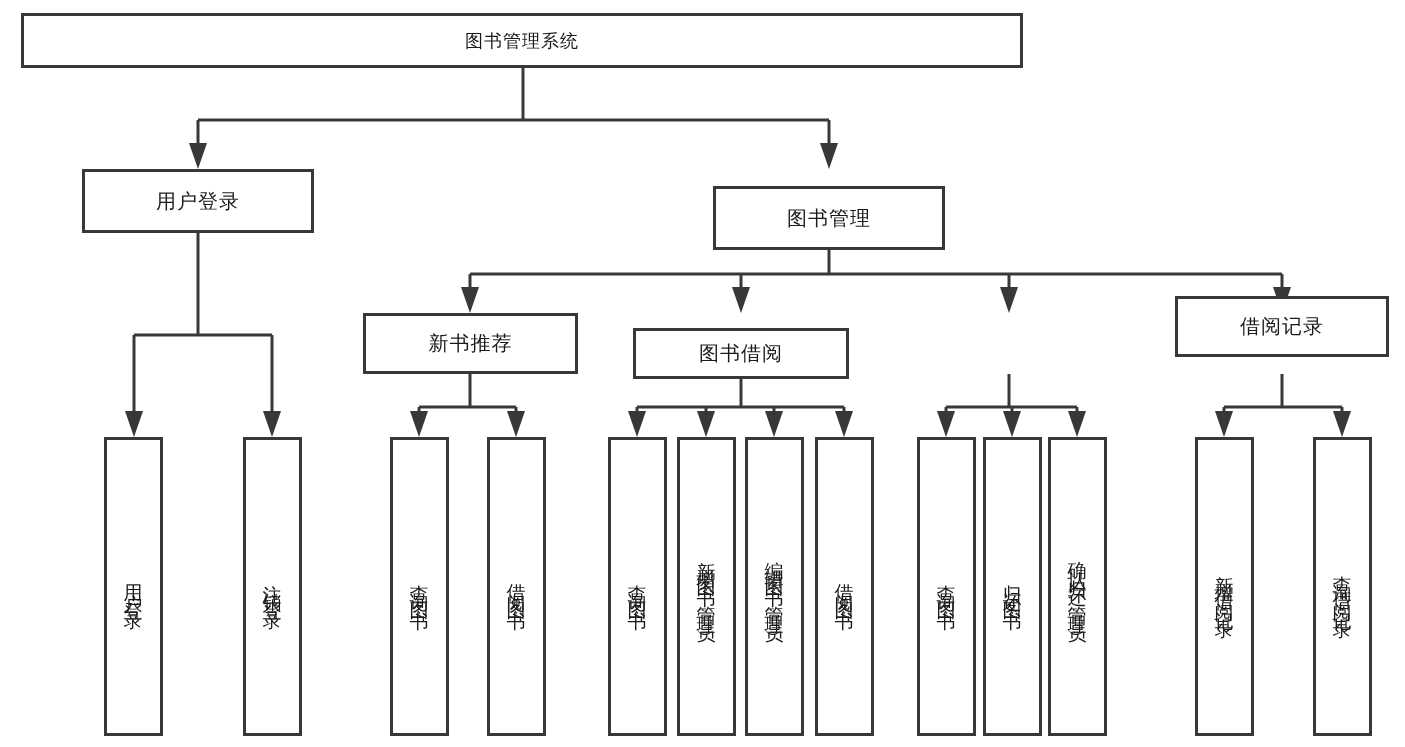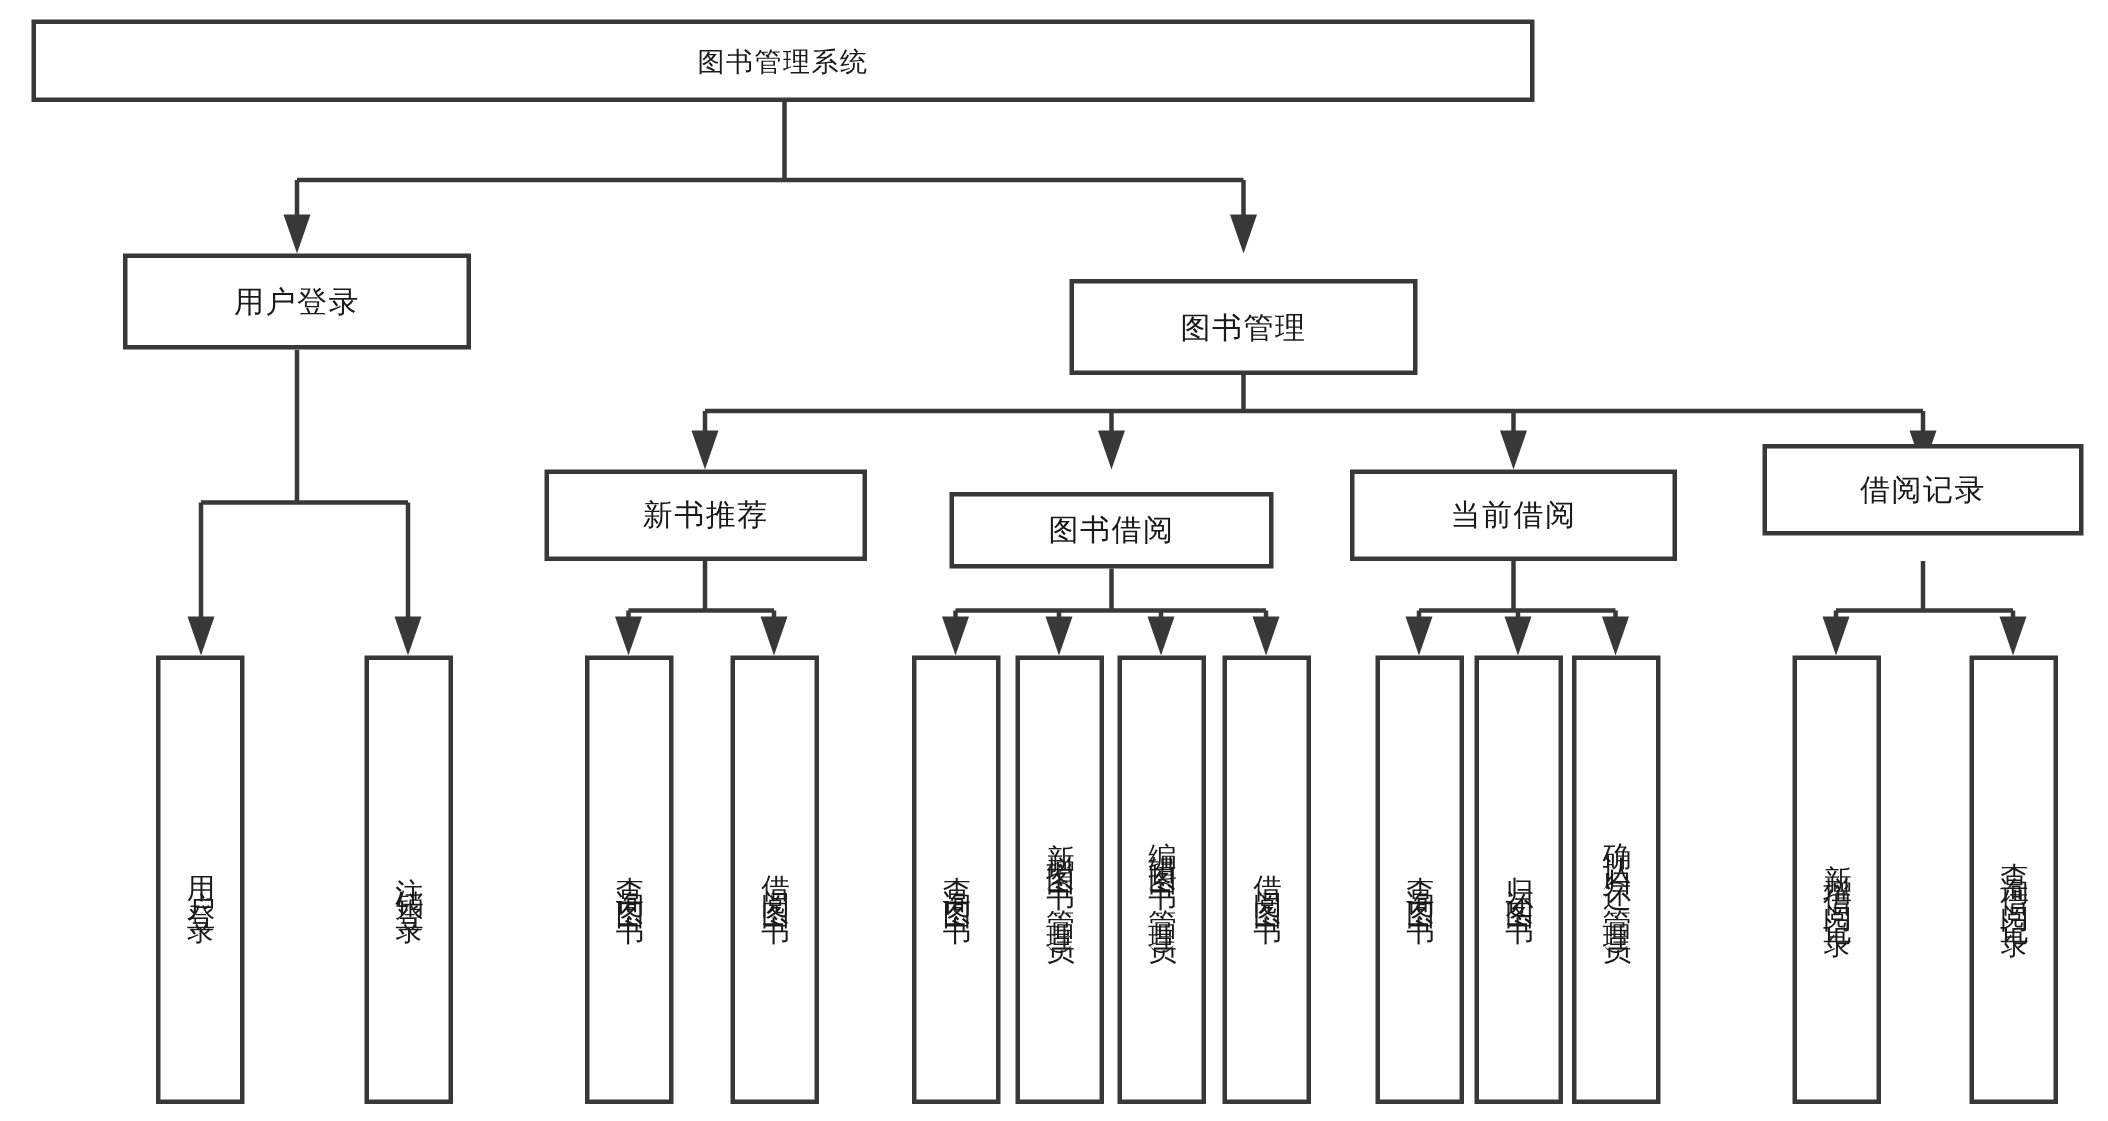--- a/index.html
+++ b/index.html
@@ -118,23 +118,20 @@
   <div class="node" style="left:713px;top:186px;width:232px;height:64px;">
     <span>图书管理</span>
   </div>
 
   <div class="node" style="left:363px;top:313px;width:215px;height:61px;">
     <span>新书推荐</span>
   </div>
   <div class="node" style="left:633px;top:313px;width:216px;height:51px;margin-top:15px;">
     <span>图书借阅</span>
   </div>
-  <div class="node" style="left:900px;top:313px;width:218px;height:61px;">
-    <span>当前借阅</span>
-  </div>
   <div class="node" style="left:1175px;top:296px;width:214px;height:61px;align-items:center;">
     <span>借阅记录</span>
   </div>
 
   <div class="node leaf" style="left:104px;">
     <span class="vtext">用户登录</span>
   </div>
   <div class="node leaf" style="left:243px;">
     <span class="vtext">注销登录</span>
   </div>

